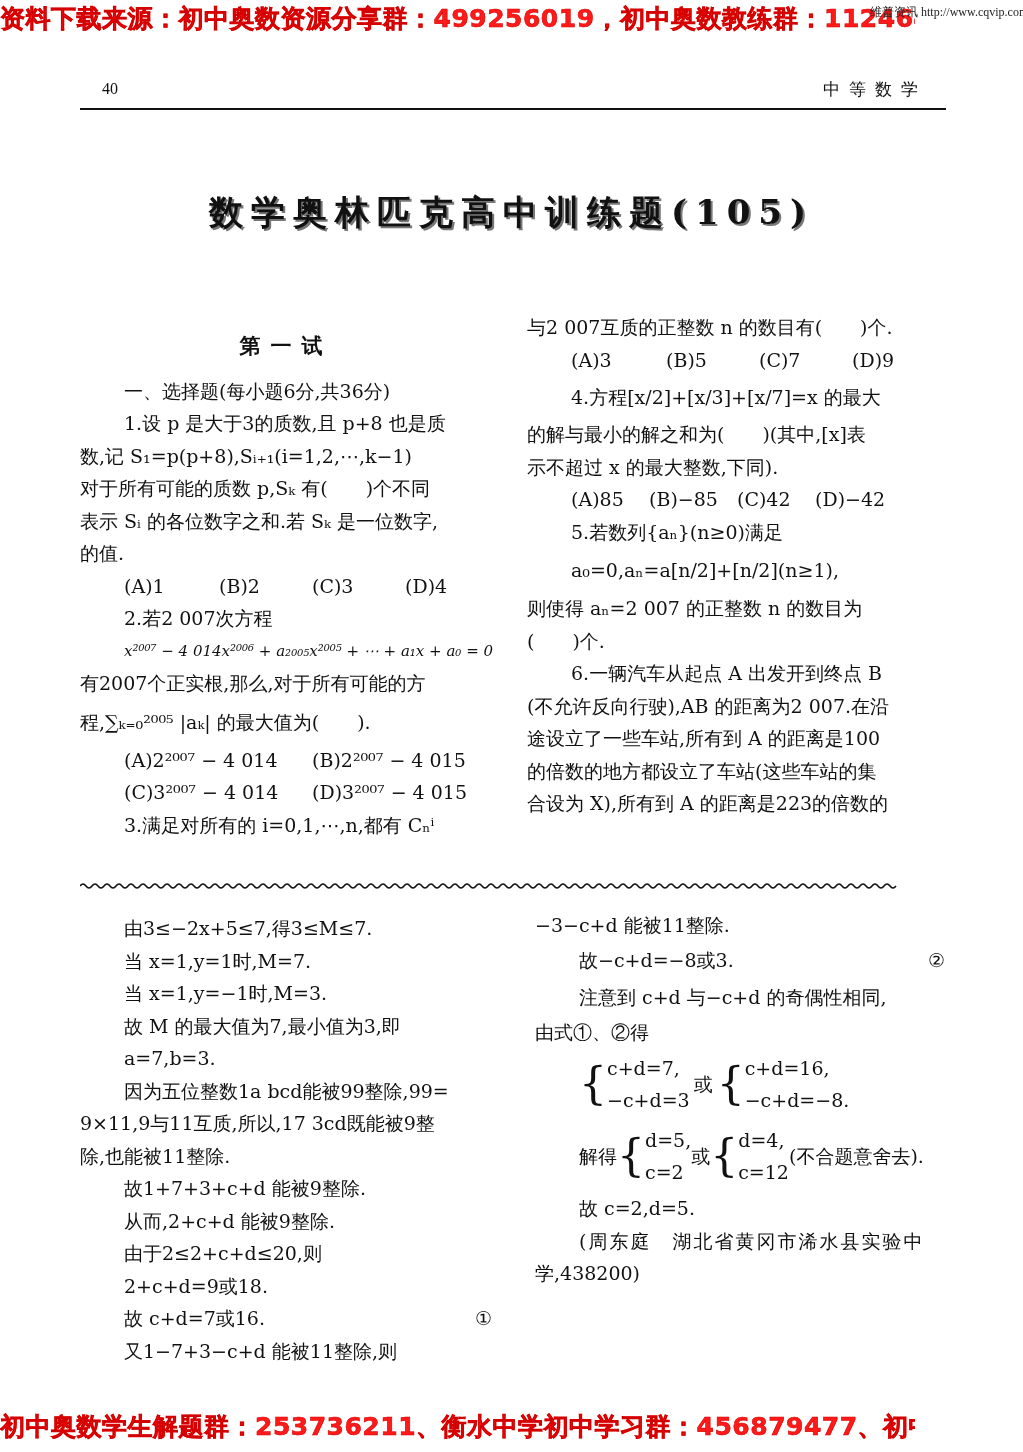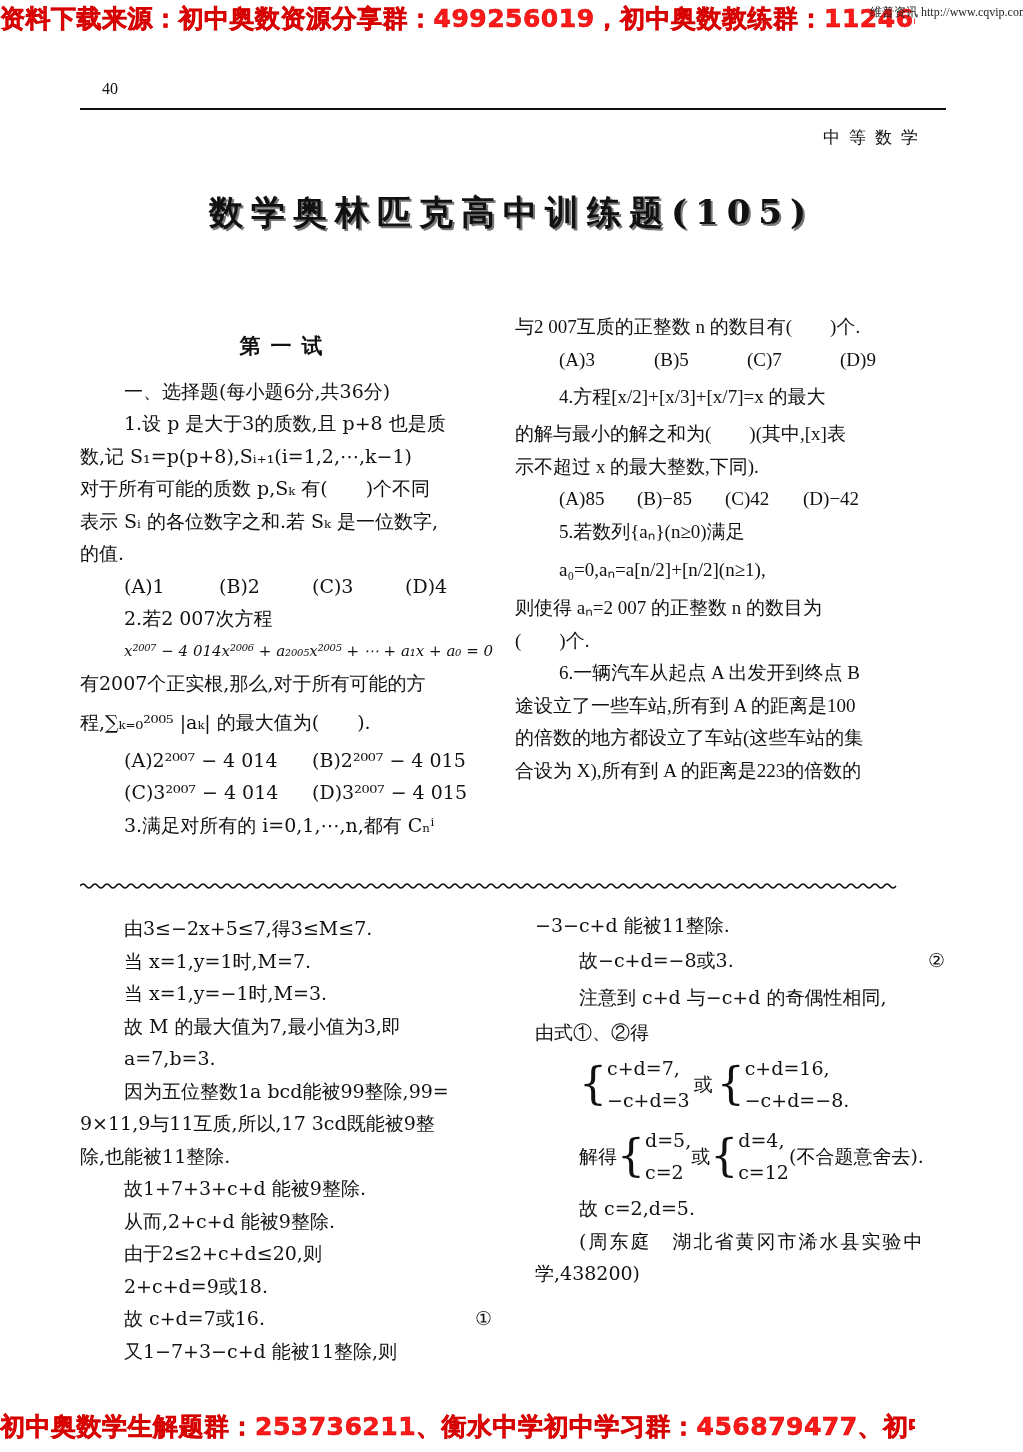--- a/index.html
+++ b/index.html
@@ -15,32 +15,32 @@
   }
   .banner.top { top: 2px; }
   .banner.bottom { top: 1410px; font-size: 25px; }
   .cqvip {
     position: absolute; top: 4px; left: 870px; font-size: 12px; color: #222;
     font-family: "Liberation Serif", serif; white-space: nowrap; background: transparent;
   }
 
   .header { position: absolute; top: 78px; left: 80px; width: 865px; height: 30px; }
   .page-num { position: absolute; left: 22px; top: 2px; font-size: 16px; font-family: "Liberation Serif", serif; }
-  .journal { position: absolute; right: 18px; top: 0; font-size: 17px; letter-spacing: 9px; margin-top: 48px; }
+  .journal { position: absolute; right: 18px; top: 0; font-size: 17px; letter-spacing: 9px; }
   .header-rule { position: absolute; top: 108px; left: 80px; width: 866px; height: 2px; background: #111; }
 
   .title {
     position: absolute; top: 190px; left: 0; width: 1023px; text-align: center;
     font-size: 34px; font-weight: bold; letter-spacing: 8px;
     text-shadow: 2px 2px 0 #777;
   }
 
   .col { position: absolute; font-size: 19px; line-height: 32.5px; }
   .col.left-top { left: 80px; top: 330px; width: 412px; }
-  .col.right-top { left: 515px; top: 311px; width: 410px; font-family: Liberation Serif, serif; }
+  .col.right-top { left: 527px; top: 311px; width: 410px; }
   .col.left-bot { left: 80px; top: 912px; width: 412px; }
   .col.right-bot { left: 535px; top: 909px; width: 410px; }
 
   .p { white-space: nowrap; }
   .ind { padding-left: 44px; }
   .section-heading { text-align: center; font-size: 21px; font-weight: bold; letter-spacing: 10px; margin-bottom: 12px; padding-top: 0; }
   .opts { display: flex; padding-left: 44px; }
   .opts span { display: inline-block; }
   .eq-line { padding-left: 44px; font-size: 15px; font-style: italic; }
   .circ { float: right; }
@@ -107,20 +107,21 @@
     <span style="width:78px">(A)85</span>
     <span style="width:88px">(B)−85</span>
     <span style="width:78px">(C)42</span>
     <span>(D)−42</span>
   </div>
   <div class="p ind">5.若数列{aₙ}(n≥0)满足</div>
   <div class="p ind" style="line-height:44px">a₀=0,aₙ=a[n/2]+[n/2](n≥1),</div>
   <div class="p">则使得 aₙ=2 007 的正整数 n 的数目为</div>
   <div class="p">(　　)个.</div>
   <div class="p ind">6.一辆汽车从起点 A 出发开到终点 B</div>
+  <div class="p">(不允许反向行驶),AB 的距离为2 007.在沿</div>
   <div class="p">途设立了一些车站,所有到 A 的距离是100</div>
   <div class="p">的倍数的地方都设立了车站(这些车站的集</div>
   <div class="p">合设为 X),所有到 A 的距离是223的倍数的</div>
 </div>
 
 <svg class="wavy" viewBox="0 0 866 10" preserveAspectRatio="none">
   <path d="M0 5 q3 -4 6 0 t6 0 t6 0 t6 0 t6 0 t6 0 t6 0 t6 0 t6 0 t6 0 t6 0 t6 0 t6 0 t6 0 t6 0 t6 0 t6 0 t6 0 t6 0 t6 0 t6 0 t6 0 t6 0 t6 0 t6 0 t6 0 t6 0 t6 0 t6 0 t6 0 t6 0 t6 0 t6 0 t6 0 t6 0 t6 0 t6 0 t6 0 t6 0 t6 0 t6 0 t6 0 t6 0 t6 0 t6 0 t6 0 t6 0 t6 0 t6 0 t6 0 t6 0 t6 0 t6 0 t6 0 t6 0 t6 0 t6 0 t6 0 t6 0 t6 0 t6 0 t6 0 t6 0 t6 0 t6 0 t6 0 t6 0 t6 0 t6 0 t6 0 t6 0 t6 0 t6 0 t6 0 t6 0 t6 0 t6 0 t6 0 t6 0 t6 0 t6 0 t6 0 t6 0 t6 0 t6 0 t6 0 t6 0 t6 0 t6 0 t6 0 t6 0 t6 0 t6 0 t6 0 t6 0 t6 0 t6 0 t6 0 t6 0 t6 0 t6 0 t6 0 t6 0 t6 0 t6 0 t6 0 t6 0 t6 0 t6 0 t6 0 t6 0 t6 0 t6 0 t6 0 t6 0 t6 0 t6 0 t6 0 t6 0 t6 0 t6 0 t6 0 t6 0 t6 0 t6 0 t6 0 t6 0 t6 0 t6 0 t6 0 t6 0 t6 0 t6 0 t6 0 t6 0 t6 0" fill="none" stroke="#111" stroke-width="1.6"></path>
 </svg>
 
 <div class="col left-bot">

